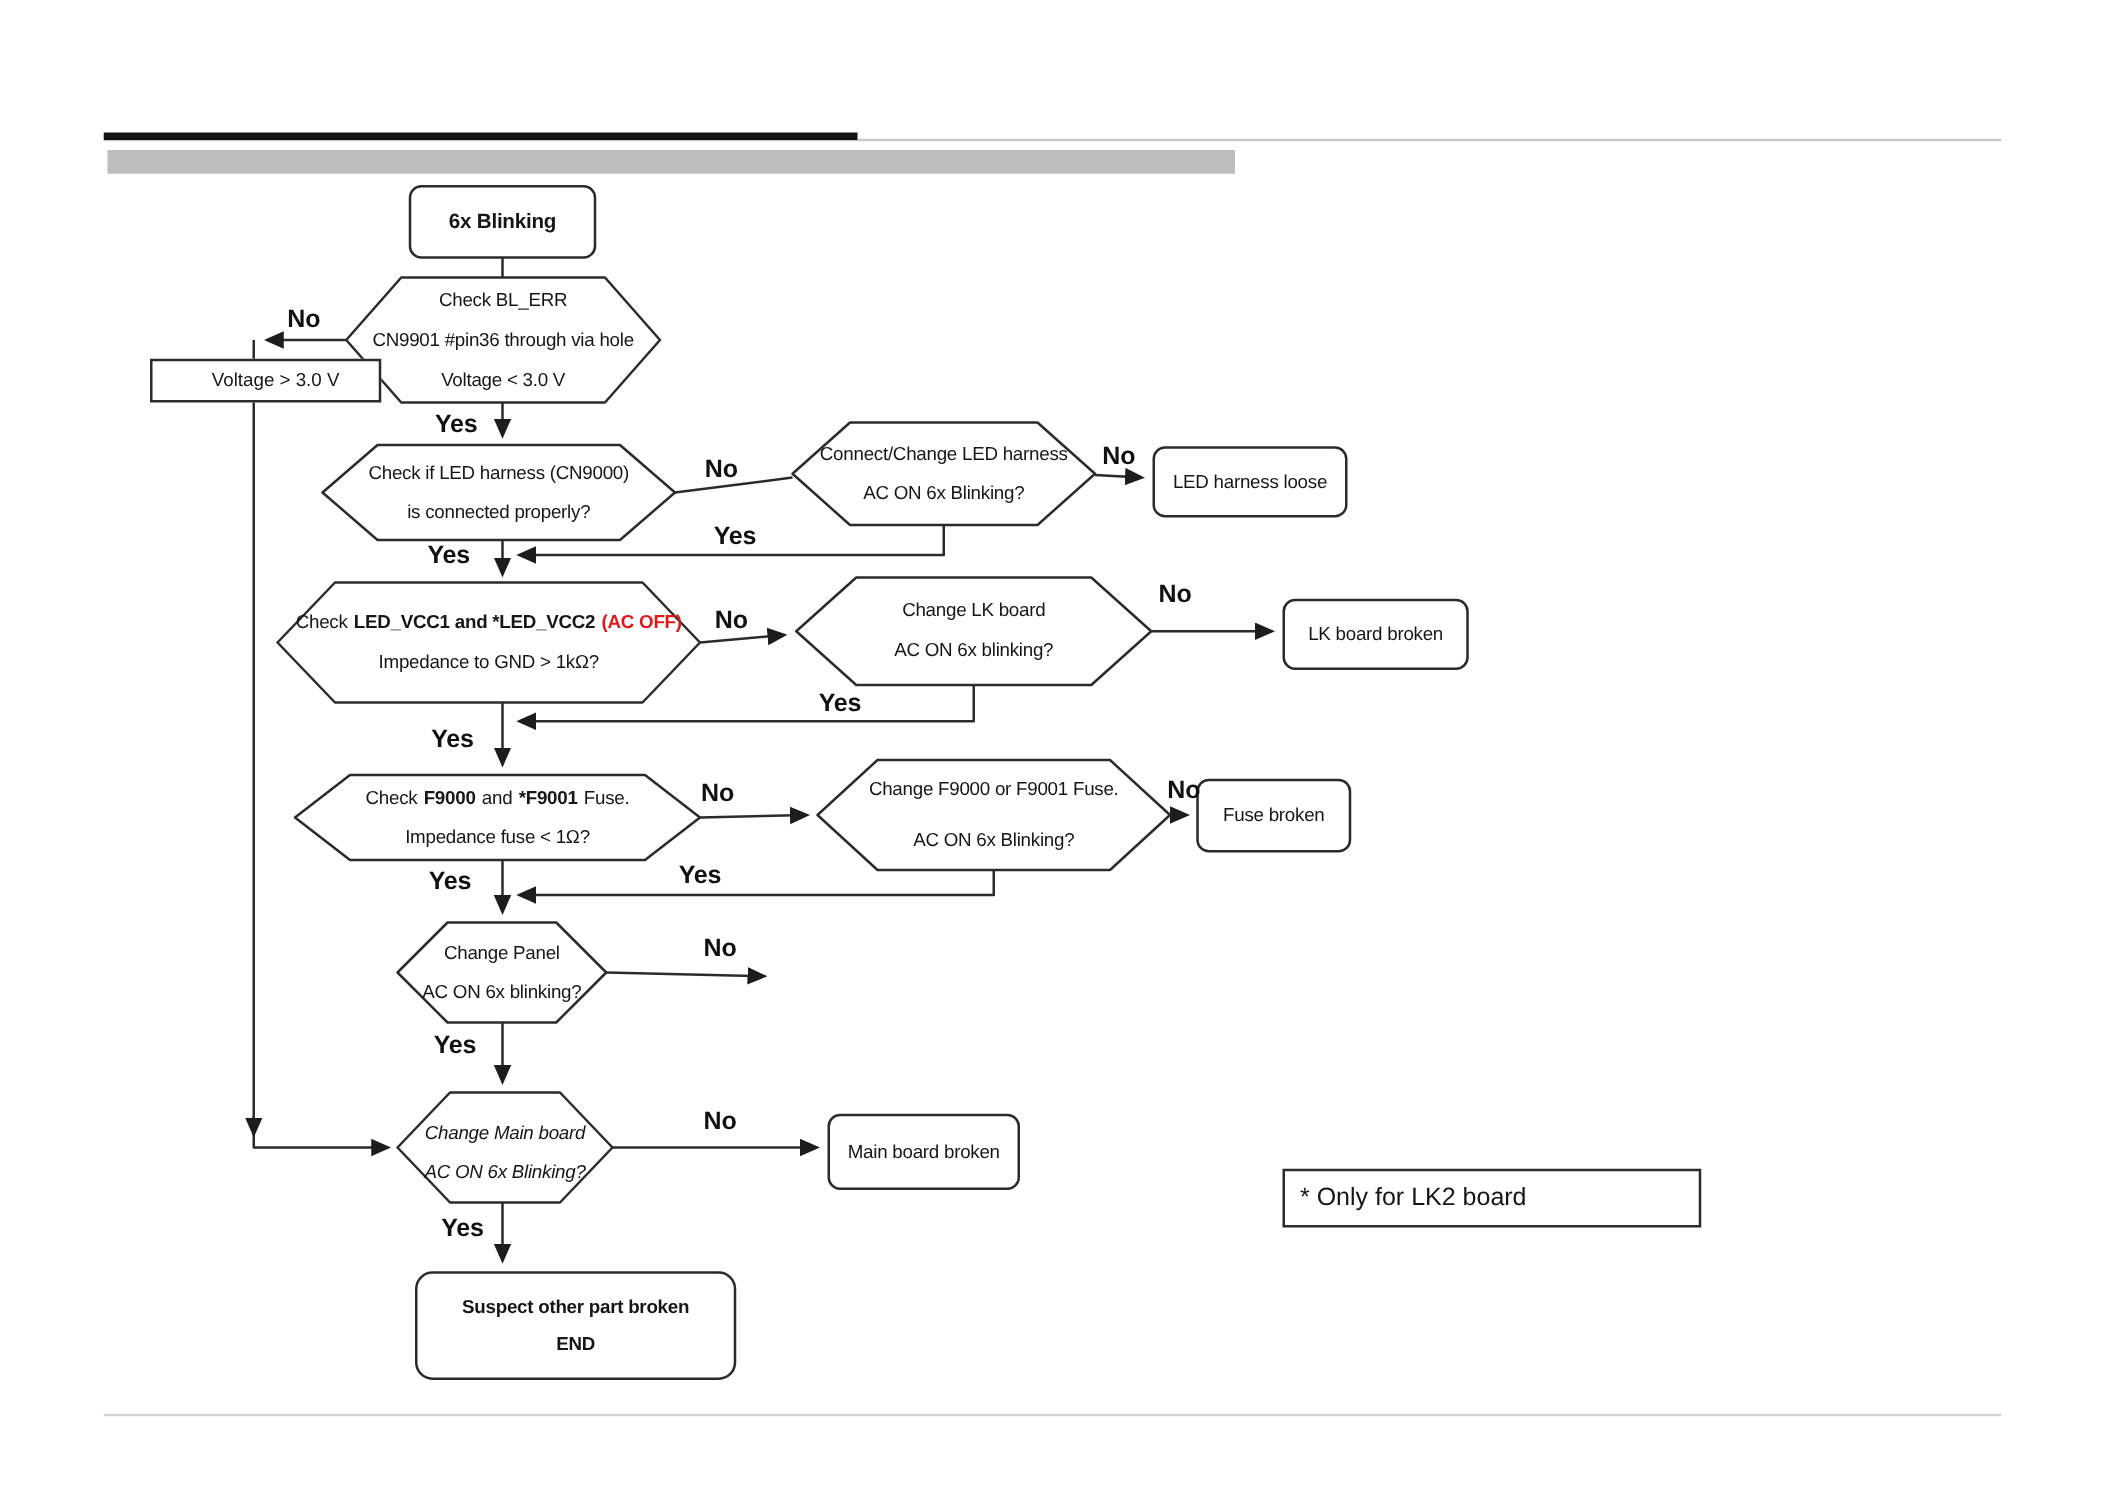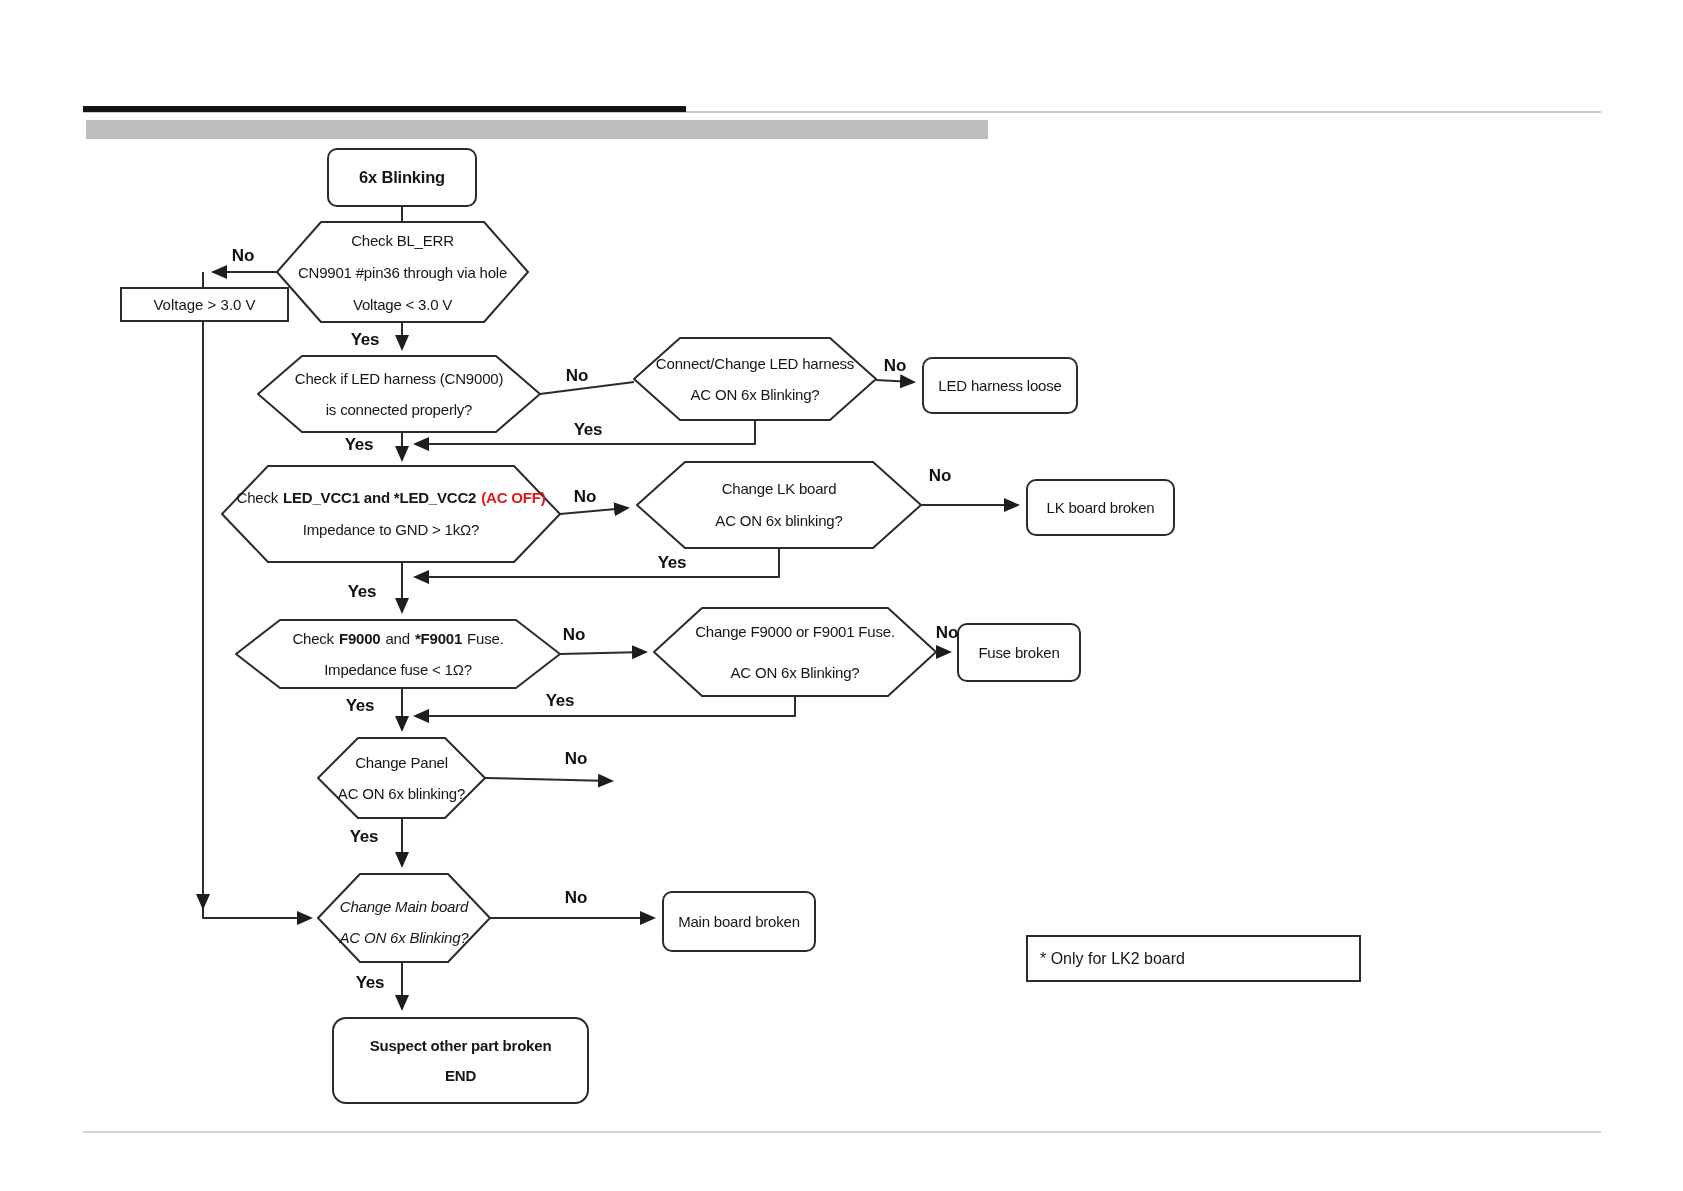--- a/index.html
+++ b/index.html
@@ -19,35 +19,35 @@
     text-align:center;font-size:15px;letter-spacing:-0.2px;color:#161616;z-index:3;position:absolute;
   }
   .squarebox{
     background:#fff;border:2px solid #2b2b2b;border-radius:0;
     display:flex;align-items:center;justify-content:center;
     font-size:15px;color:#161616;z-index:3;position:absolute;
   }
   .startbox{font-weight:bold;font-size:16.5px;}
   .yn{
     position:absolute;z-index:4;transform:translate(-50%,-50%);
-    font-weight:bold;font-size:17px;color:#111;letter-spacing:-0.2px;white-space:nowrap;
+    font-weight:bold;font-size:20px;color:#111;letter-spacing:-0.2px;white-space:nowrap;
   }
   .b{font-weight:bold;}
   .red{color:#e01818;font-weight:bold;}
   .seg{white-space:pre;}
   .row{display:flex;flex-direction:row;align-items:baseline;}
   .row .seg{margin-right:5px;}
   .row .seg:last-child{margin-right:0;}
   .hdr-black{position:absolute;left:83px;top:106px;width:603px;height:6px;background:#141414;z-index:3;}
   .hdr-hairline{position:absolute;left:83px;top:111px;width:1518px;height:2px;background:#c9c9c9;z-index:2;}
   .hdr-graybar{position:absolute;left:86px;top:120px;width:902px;height:19px;background:#bdbdbd;z-index:2;}
   .ftr-hairline{position:absolute;left:83px;top:1131px;width:1518px;height:2px;background:#d3d3d3;z-index:2;}
   .notebox{
     position:absolute;background:#fff;border:2px solid #2b2b2b;z-index:3;
-    display:flex;align-items:center;font-size:16px;color:#161616;padding-left:12px;
+    display:flex;align-items:center;font-size:20px;color:#161616;padding-left:12px;
   }
 </style>
 </head>
 <body>
 
 <div id="canvas">
 
   <div class="hdr-black"></div>
   <div class="hdr-hairline"></div>
   <div class="hdr-graybar"></div>
@@ -102,21 +102,21 @@
   <div class="roundbox startbox" style="left:327px;top:148px;width:146px;height:55px;">
     <span>6x Blinking</span>
   </div>
 
   <div class="abs hexlabel" style="left:277px;top:226px;width:251px;height:94px;gap:12px;">
     <span>Check BL_ERR</span>
     <span>CN9901 #pin36 through via hole</span>
     <span>Voltage &lt; 3.0 V</span>
   </div>
 
-  <div class="squarebox" style="left:120px;top:287px;width:165px;height:31px;">
+  <div class="squarebox" style="left:120px;top:287px;width:165px;height:31px;padding-left:16px;">
     <span>Voltage &gt; 3.0 V</span>
   </div>
 
   <div class="abs hexlabel" style="left:258px;top:358px;width:282px;height:72px;gap:11px;">
     <span>Check if LED harness (CN9000)</span>
     <span>is connected properly?</span>
   </div>
 
   <div class="abs hexlabel" style="left:634px;top:340px;width:242px;height:78px;gap:11px;">
     <span>Connect/Change LED harness</span>

